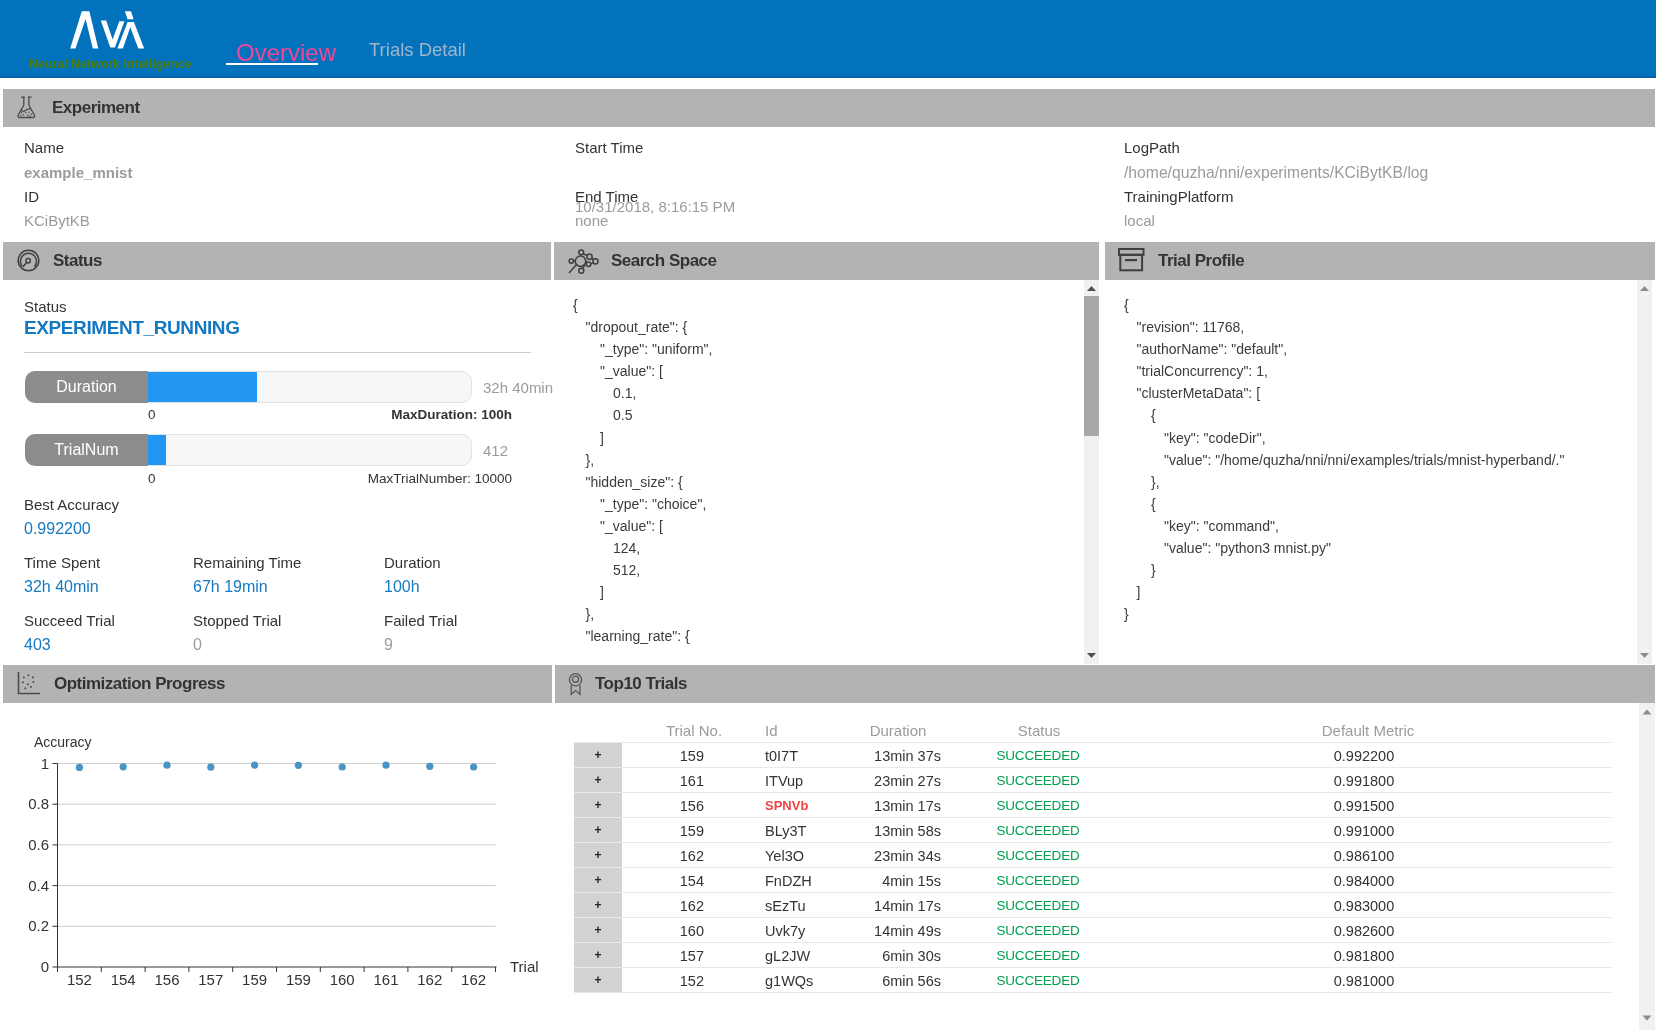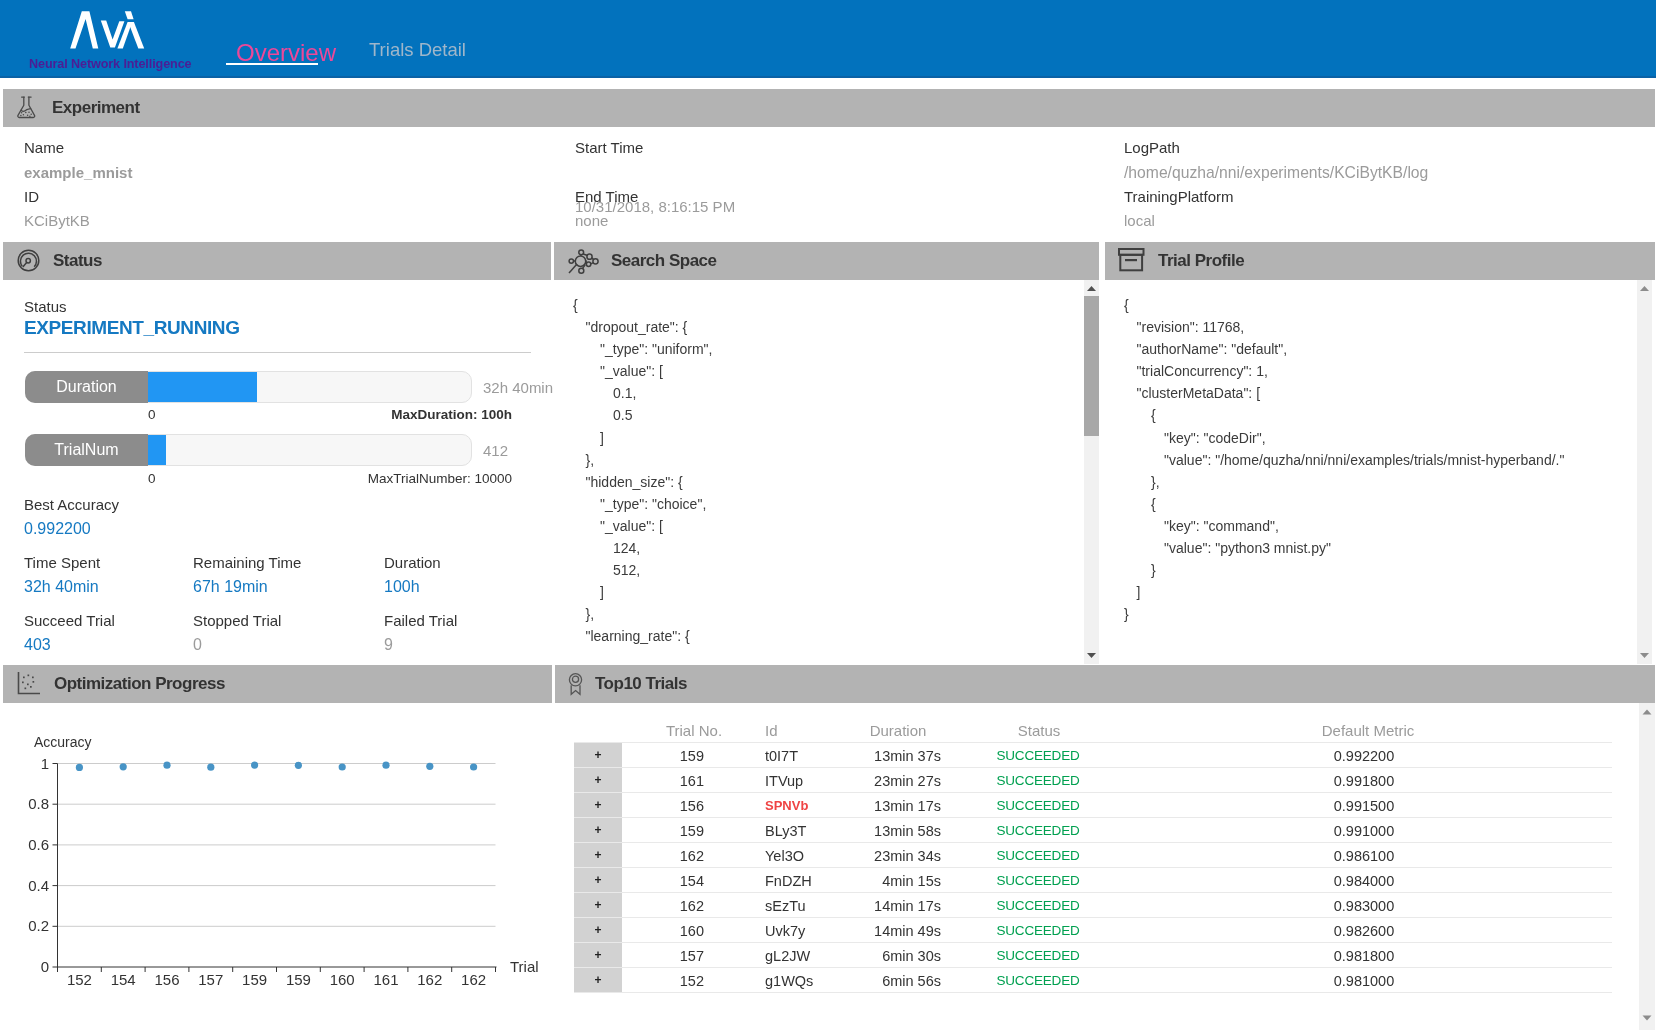--- a/index.html
+++ b/index.html
@@ -14,21 +14,21 @@
 <div class="abs" style="left:0;top:0;width:1656px;height:76px;background:#0272bd;border-bottom:2px solid #0b62a6;"></div>
 <svg class="abs" style="left:70px;top:11px;" width="75" height="39" viewBox="0 0 75 39">
 <g fill="#fff">
 <polygon points="11.8,0.3 19.4,0.3 28.3,37.6 22.8,37.6 15.6,7.9 5.5,37.6 0.2,37.6"></polygon>
 <polygon points="30.8,9.6 36.2,9.6 42.6,28.5 49.3,10.3 54.4,10.3 44.9,36.5 40.3,36.5"></polygon>
 <polygon points="57.6,11.0 62.2,11.0 52.8,37.6 47.4,37.6 "></polygon>
 <polygon points="58.3,11.0 63.9,11.0 74.2,37.6 68.3,37.6"></polygon>
 <polygon points="54.8,0.3 61.0,0.3 63.6,8.3 57.6,8.3"></polygon>
 </g>
   </svg>
-<div class="abs" style="left:29px;top:57px;font-size:12.6px;font-weight:bold;color:#4c1d95;white-space:nowrap;letter-spacing:-0.1px;">Neural Network Intelligence</div>
+<div class="abs" style="left:29px;top:57px;font-size:12.6px;font-weight:bold;color:#4d7c0f;white-space:nowrap;letter-spacing:-0.1px;">Neural Network Intelligence</div>
 <div class="abs" style="left:236px;top:39px;font-size:24px;color:#ec4899;">Overview</div>
 <div class="abs" style="left:226px;top:63px;width:92px;height:2px;background:#fff;"></div>
 <div class="abs" style="left:369px;top:39px;font-size:18.5px;color:#9fb6ca;">Trials Detail</div>
 <div class="bar" style="left:3px;top:89px;width:1652px;"></div>
 <div class="bartitle" style="left:52px;top:89px;line-height:38px;">Experiment</div>
 <svg class="abs" style="left:17px;top:96px;" width="20" height="24" viewBox="0 0 20 24">
 <g stroke="#4a4a4a" fill="none" stroke-width="1.3" stroke-linejoin="round" stroke-linecap="round">
 <path d="M6.8,1.2 L6.8,9.3 L1.0,19.4 a1.4,1.4 0 0 0 1.2,2.1 L16.3,21.5 a1.4,1.4 0 0 0 1.2,-2.1 L11.9,9.3 L11.9,1.2"></path>
 <path d="M4.6,1.1 L7.4,1.1 M11.3,1.1 L14.1,1.1"></path>
 <path d="M4.1,14.2 Q6.1,16.2 8.1,14.7 Q9.9,13.4 11.4,13.1 L13.6,12.6"></path>

